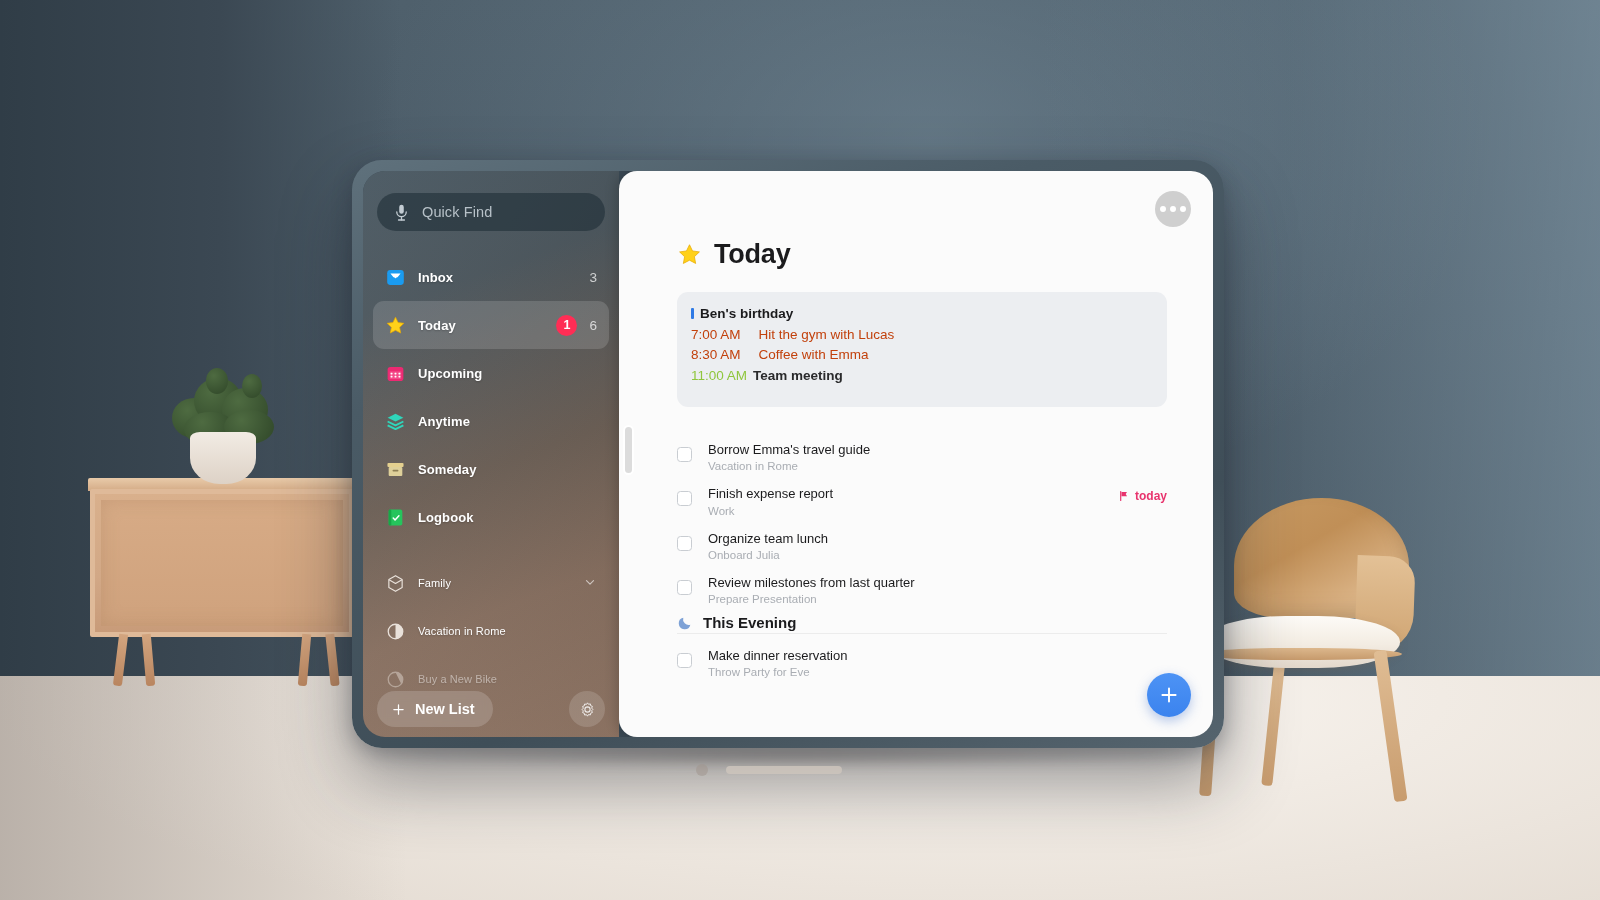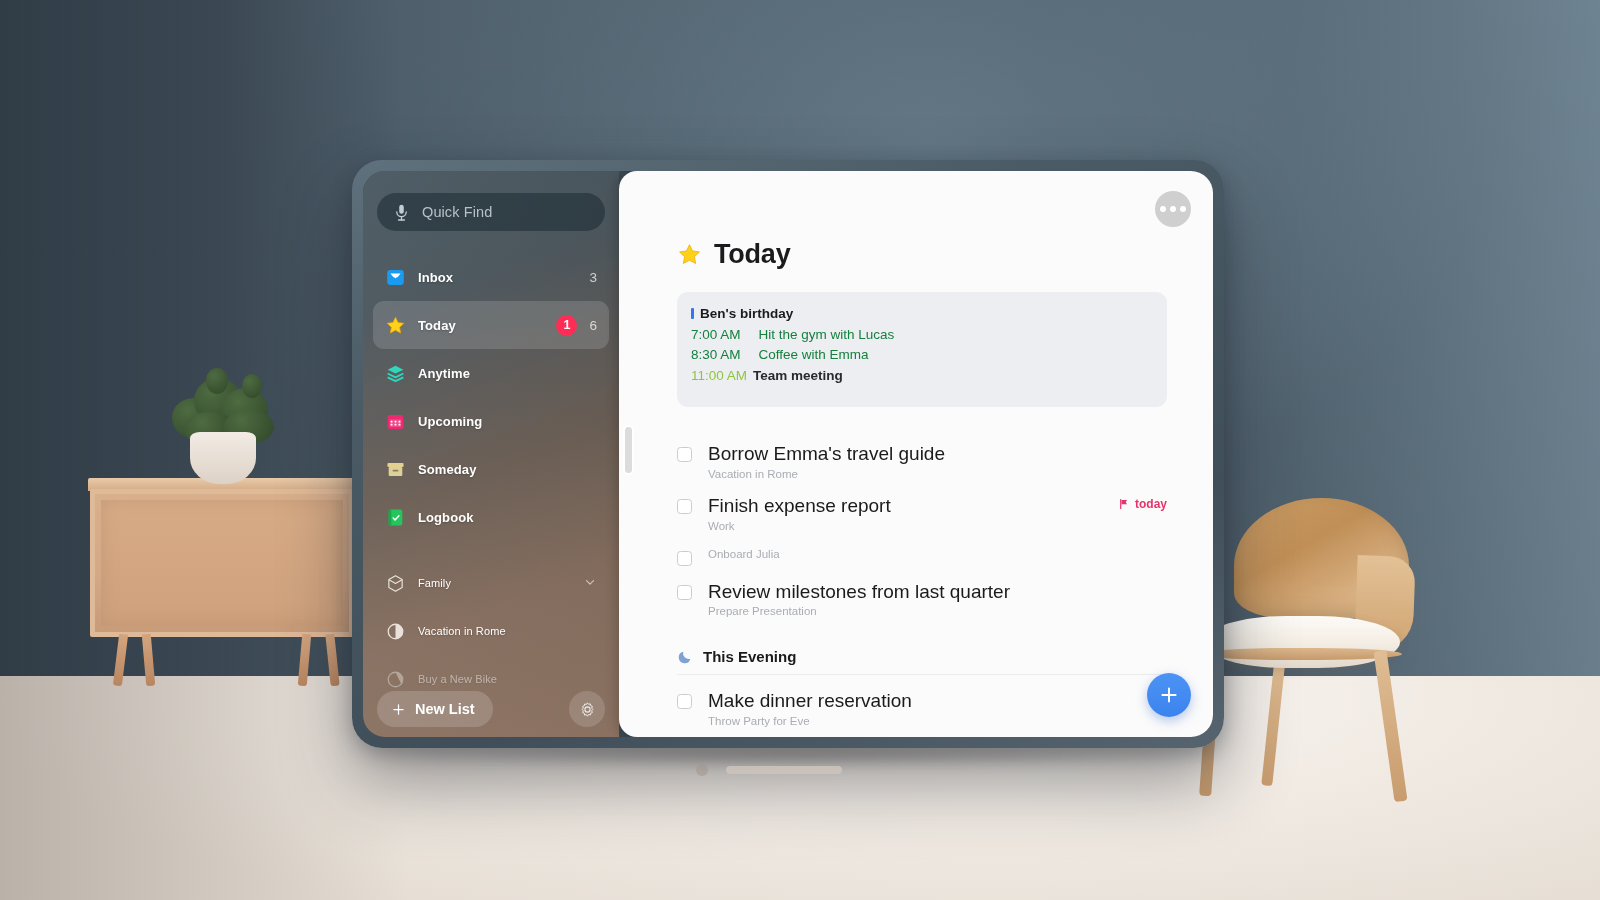--- a/index.html
+++ b/index.html
@@ -218,48 +218,48 @@
   .page-title .ttl { font-size:27px; font-weight:700; color:#1b1b1d; letter-spacing:-0.2px; }
 
   .cal-card {
     background:#eceef1; border-radius:11px;
     padding: 12px 14px 21px 14px; margin-bottom: 30px;
   }
   .cal-row { font-size:13.5px; line-height:1.52; display:flex; align-items:baseline; gap:6px; }
   .cal-bar { display:inline-block; width:3px; height:11px; background:#2f7ae5; border-radius:1px; position:relative; top:1px; }
   .cal-evt-title { color:#1b1b1d; font-weight:600; }
   .cal-time { font-weight:400; }
-  .cal-row.past .cal-time, .cal-row.past .cal-evt { color:#15803d; font-weight:500; }
+  .cal-row.past .cal-time, .cal-row.past .cal-evt { color:#c2410c; font-weight:500; }
   .cal-row.past .cal-evt { font-weight:500;margin-left:12px; }
   .cal-row.next .cal-time { color:#8fc63d; }
   .cal-row.next .cal-evt { color:#2a2a2c; font-weight:600; }
 
   .task {
     display:flex; align-items:flex-start; gap:16px;
     padding: 5px 0 9px 0; position:relative;
   }
   .checkbox {
     width:15px; height:15px; flex:0 0 15px; margin-top:5px;
     border:1.4px solid #c9cdd2; border-radius:3.5px; background:#fff;
   }
   .task-body { flex:1; min-width:0; }
   .task-title {
-    font-size:19px; color:#1b1b1d; font-weight:500; line-height:1.25;
+    font-size:13px; color:#1b1b1d; font-weight:500; line-height:1.25;
     display:flex; align-items:center; gap:7px;
   }
   .task-sub { font-size:11.5px; color:#a9adb3; margin-top:2px; font-weight:500; }
   .task-flag {
     font-size:12px; color:#e8336d; font-weight:600;
     display:flex; align-items:center; gap:5px; white-space:nowrap;
     margin-top:3px;
   }
 
   .section-head {
     display:flex; align-items:center; gap:10px;
-    margin-top: 22px; padding-bottom: 9px;
+    padding-bottom: 2px;
     border-bottom: 1px solid #ececec;
   }
   .section-head .sh-title { font-size:15px; font-weight:700; color:#1b1b1d; }
   .section-body { padding-top: 9px; }
 
   .fab {
     position:absolute; right:22px; bottom:20px;
     width:44px; height:44px; border-radius:22px;
     background: linear-gradient(180deg,#4d93f5,#3b83ee);
     box-shadow: 0 4px 12px rgba(50,100,200,0.35);
@@ -356,45 +356,45 @@
             <svg class="sb-icon" viewBox="0 0 24 24">
               <path d="M12 2.6l2.9 6 6.6.9-4.8 4.6 1.2 6.5-5.9-3.1-5.9 3.1 1.2-6.5L2.5 9.5l6.6-.9z" fill="#ffd11a" stroke="#e8a900" stroke-width="0.8" stroke-linejoin="round"></path>
             </svg>
             <span class="nav-label">Today</span>
             <span class="nav-badge">1</span>
             <span class="nav-count">6</span>
           </div>
 
           <div class="navitem">
             <svg class="sb-icon" viewBox="0 0 24 24">
-              <path d="M12 3.2l9 4.4-9 4.4-9-4.4z" fill="#2fd6bb"></path>
-              <path d="M3 12l9 4.4 9-4.4" stroke="#2fd6bb" stroke-width="2.1" fill="none" stroke-linejoin="round"></path>
-              <path d="M3 16.4l9 4.4 9-4.4" stroke="#2fd6bb" stroke-width="2.1" fill="none" stroke-linejoin="round"></path>
-            </svg>
-            <span class="nav-label">Anytime</span>
-          </div>
-
-          <div class="navitem">
-            <svg class="sb-icon" viewBox="0 0 24 24">
               <rect x="3" y="4.6" width="18" height="16" rx="3.2" fill="#ec2a72"></rect>
               <rect x="5.4" y="9.6" width="13.2" height="8.6" fill="#ff77aa" opacity="0.45"></rect>
               <g fill="#fff">
                 <rect x="6.4" y="11" width="2.2" height="2" rx="0.5"></rect>
                 <rect x="10.9" y="11" width="2.2" height="2" rx="0.5"></rect>
                 <rect x="15.4" y="11" width="2.2" height="2" rx="0.5"></rect>
                 <rect x="6.4" y="14.6" width="2.2" height="2" rx="0.5"></rect>
                 <rect x="10.9" y="14.6" width="2.2" height="2" rx="0.5"></rect>
                 <rect x="15.4" y="14.6" width="2.2" height="2" rx="0.5"></rect>
               </g>
             </svg>
             <span class="nav-label">Upcoming</span>
           </div>
 
           <div class="navitem">
             <svg class="sb-icon" viewBox="0 0 24 24">
+              <path d="M12 3.2l9 4.4-9 4.4-9-4.4z" fill="#2fd6bb"></path>
+              <path d="M3 12l9 4.4 9-4.4" stroke="#2fd6bb" stroke-width="2.1" fill="none" stroke-linejoin="round"></path>
+              <path d="M3 16.4l9 4.4 9-4.4" stroke="#2fd6bb" stroke-width="2.1" fill="none" stroke-linejoin="round"></path>
+            </svg>
+            <span class="nav-label">Anytime</span>
+          </div>
+
+          <div class="navitem">
+            <svg class="sb-icon" viewBox="0 0 24 24">
               <rect x="2.8" y="4.6" width="18.4" height="4.4" rx="1.1" fill="#e4d08f"></rect>
               <rect x="4.2" y="9" width="15.6" height="10.4" rx="1.2" fill="#ded09a"></rect>
               <rect x="8.6" y="12.4" width="6.8" height="1.8" rx="0.9" fill="#8e8055"></rect>
             </svg>
             <span class="nav-label">Someday</span>
           </div>
 
           <div class="navitem">
             <svg class="sb-icon" viewBox="0 0 24 24">
               <rect x="4.2" y="2.8" width="15.6" height="18.4" rx="2.2" fill="#25c45c"></rect>
@@ -511,20 +511,21 @@
                 <path d="M5.4 3v18" stroke="#e8336d" stroke-width="2.4" stroke-linecap="round"></path>
                 <path d="M7 4h11l-2.6 4.2L18 12.4H7z" fill="#e8336d"></path>
               </svg>
               <span>today</span>
             </div>
           </div>
 
           <div class="task">
             <div class="checkbox"></div>
             <div class="task-body">
+              <div class="task-title">Organize team lunch</div>
               <div class="task-sub">Onboard Julia</div>
             </div>
           </div>
 
           <div class="task">
             <div class="checkbox"></div>
             <div class="task-body">
               <div class="task-title">Review milestones from last quarter</div>
               <div class="task-sub">Prepare Presentation</div>
             </div>

